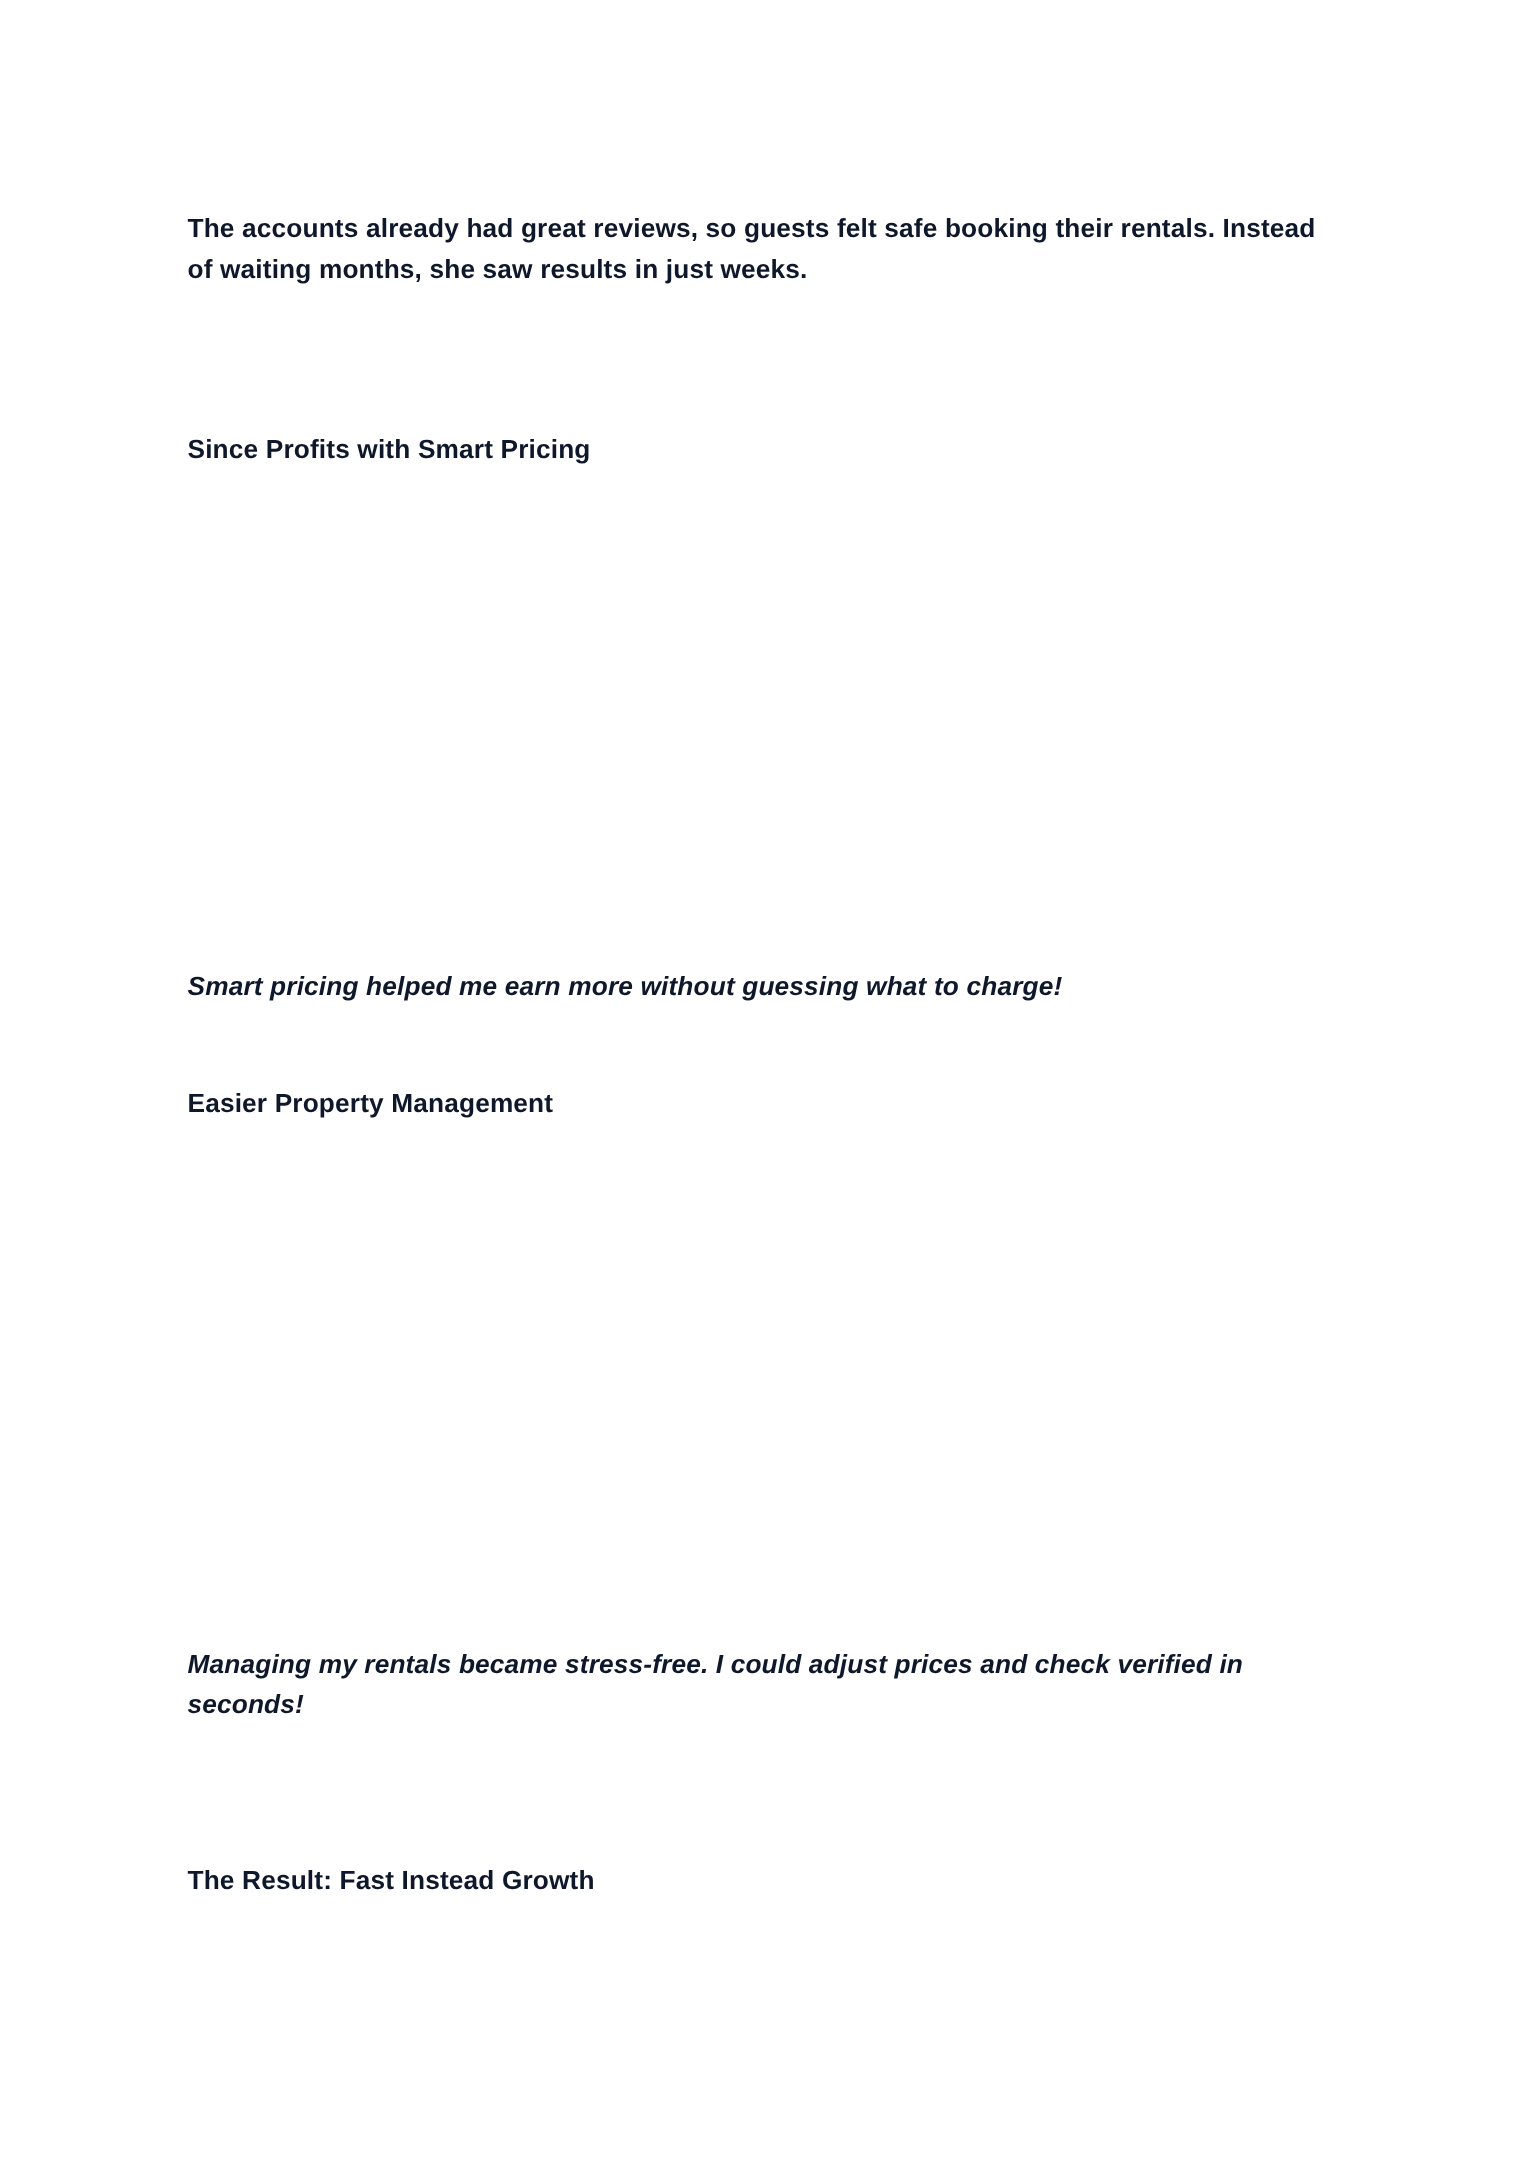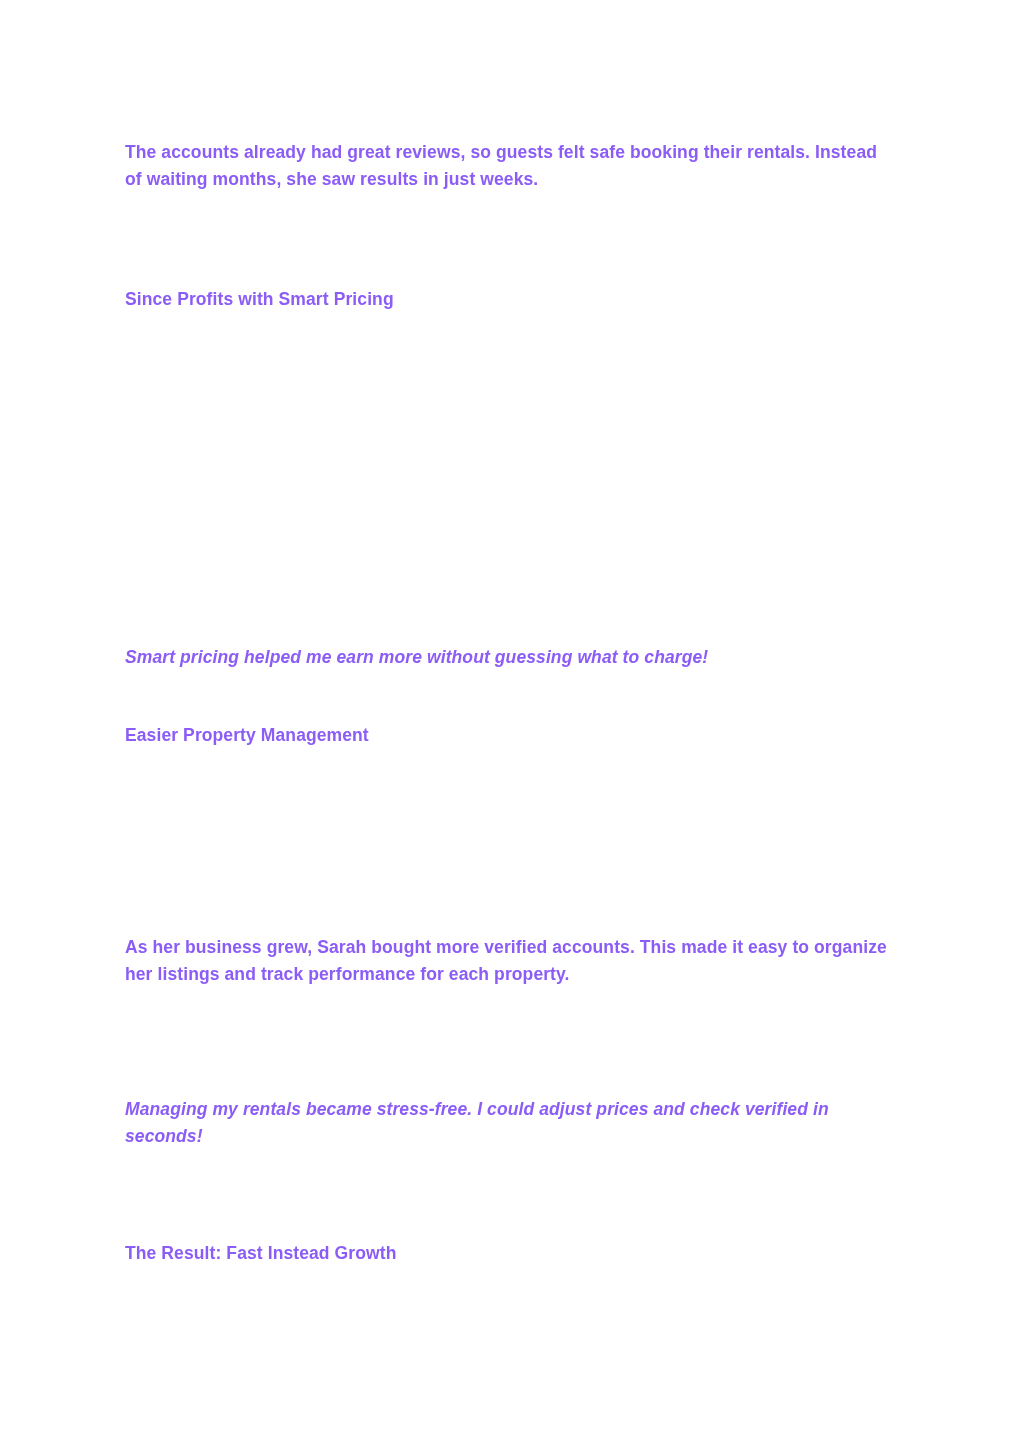--- a/index.html
+++ b/index.html
@@ -16,21 +16,21 @@
   }
   .doc-page {
     position: absolute;
     inset: 0;
     background: #ffffff;
   }
   .block {
     position: absolute;
     left: 125px;
     width: 768px;
-    color: #8b5cf6;
+    color: #0f172a;
     font-size: 17.5px;
     line-height: 27px;
     font-weight: bold;
     letter-spacing: 0.1px;
   }
   .block.heading {
     font-weight: bold;
   }
   .block.quote {
     font-style: italic;
@@ -43,19 +43,18 @@
 
   <p class="block paragraph" style="top: 121px;">The accounts already had great reviews, so guests felt safe booking their rentals. Instead of waiting months, she saw results in just weeks.</p>
 
   <h2 class="block heading" style="top: 286px; margin: 0;">Since Profits with Smart Pricing</h2>
 
 
   <p class="block quote" style="top: 626px;">Smart pricing helped me earn more without guessing what to charge!</p>
 
   <h2 class="block heading" style="top: 722px; margin: 0;">Easier Property Management</h2>
 
-  <p class="block paragraph" style="top: 916px;">As her business grew, Sarah bought more verified accounts. This made it easy to organize her listings and track performance for each property.</p>
 
   <p class="block quote" style="top: 1078px;">Managing my rentals became stress-free. I could adjust prices and check verified in seconds!</p>
 
   <h2 class="block heading" style="top: 1240px; margin: 0;">The Result: Fast Instead Growth</h2>
 
 </div>
 
 </body></html>

